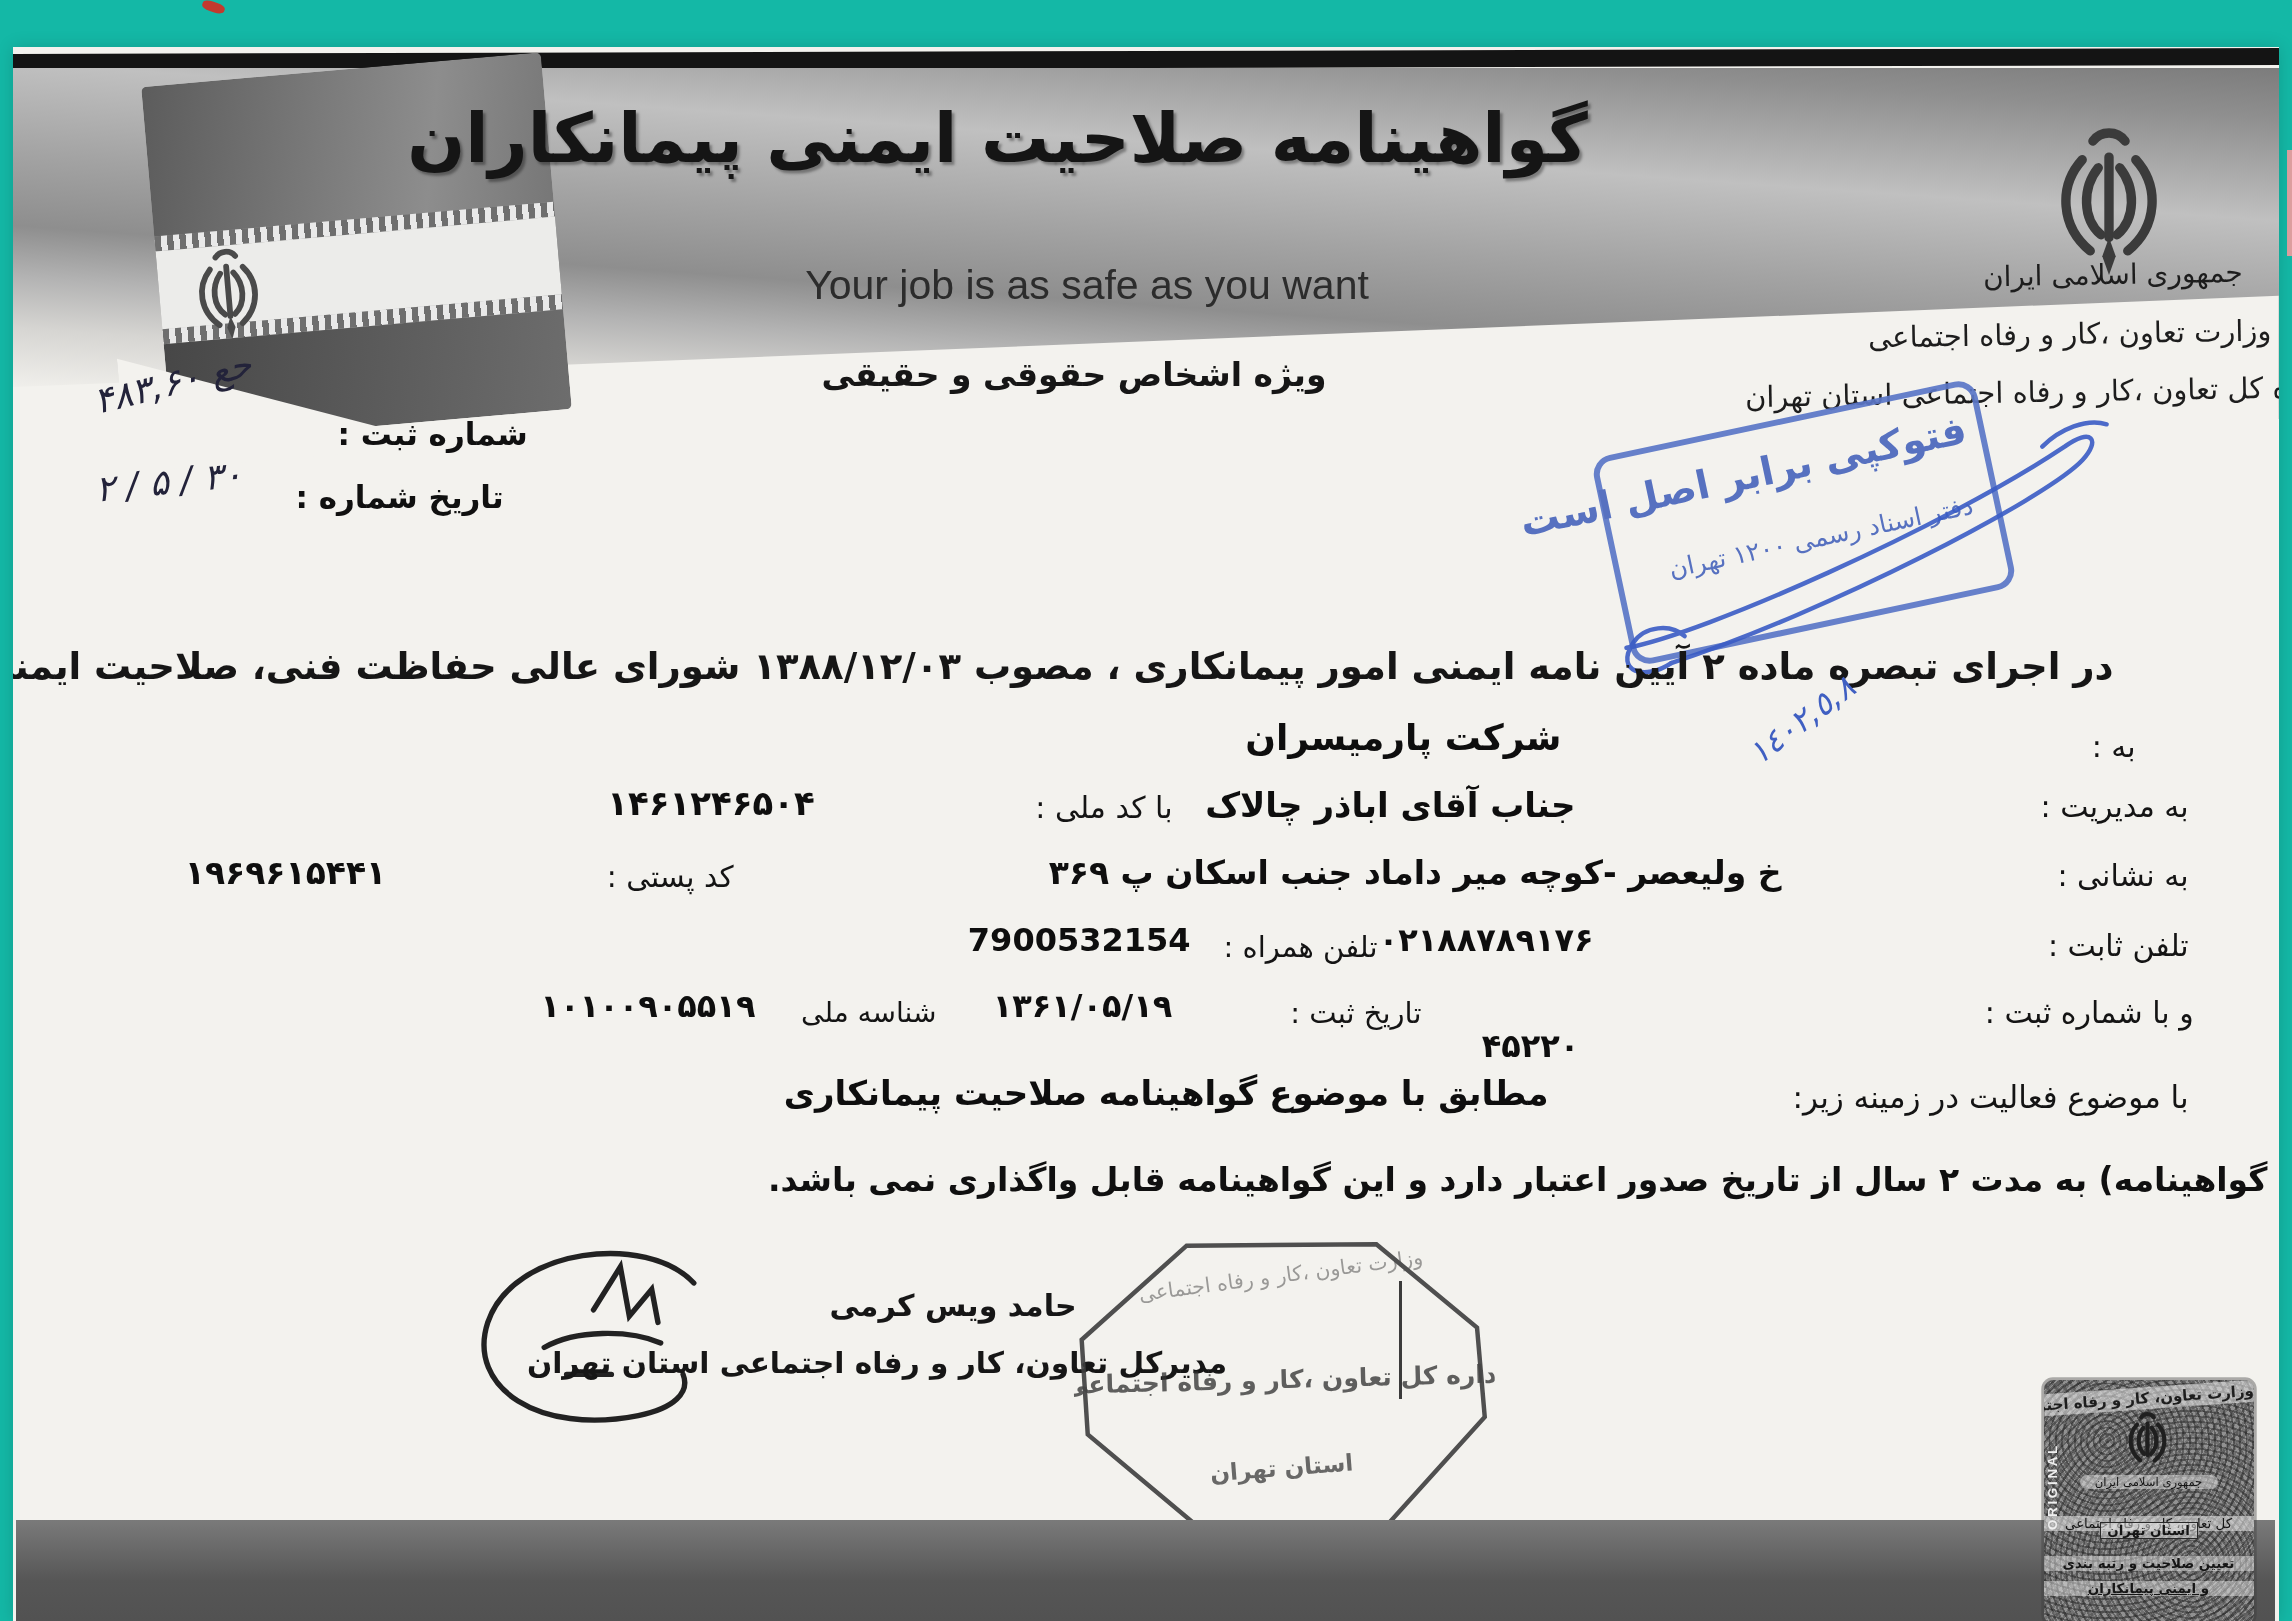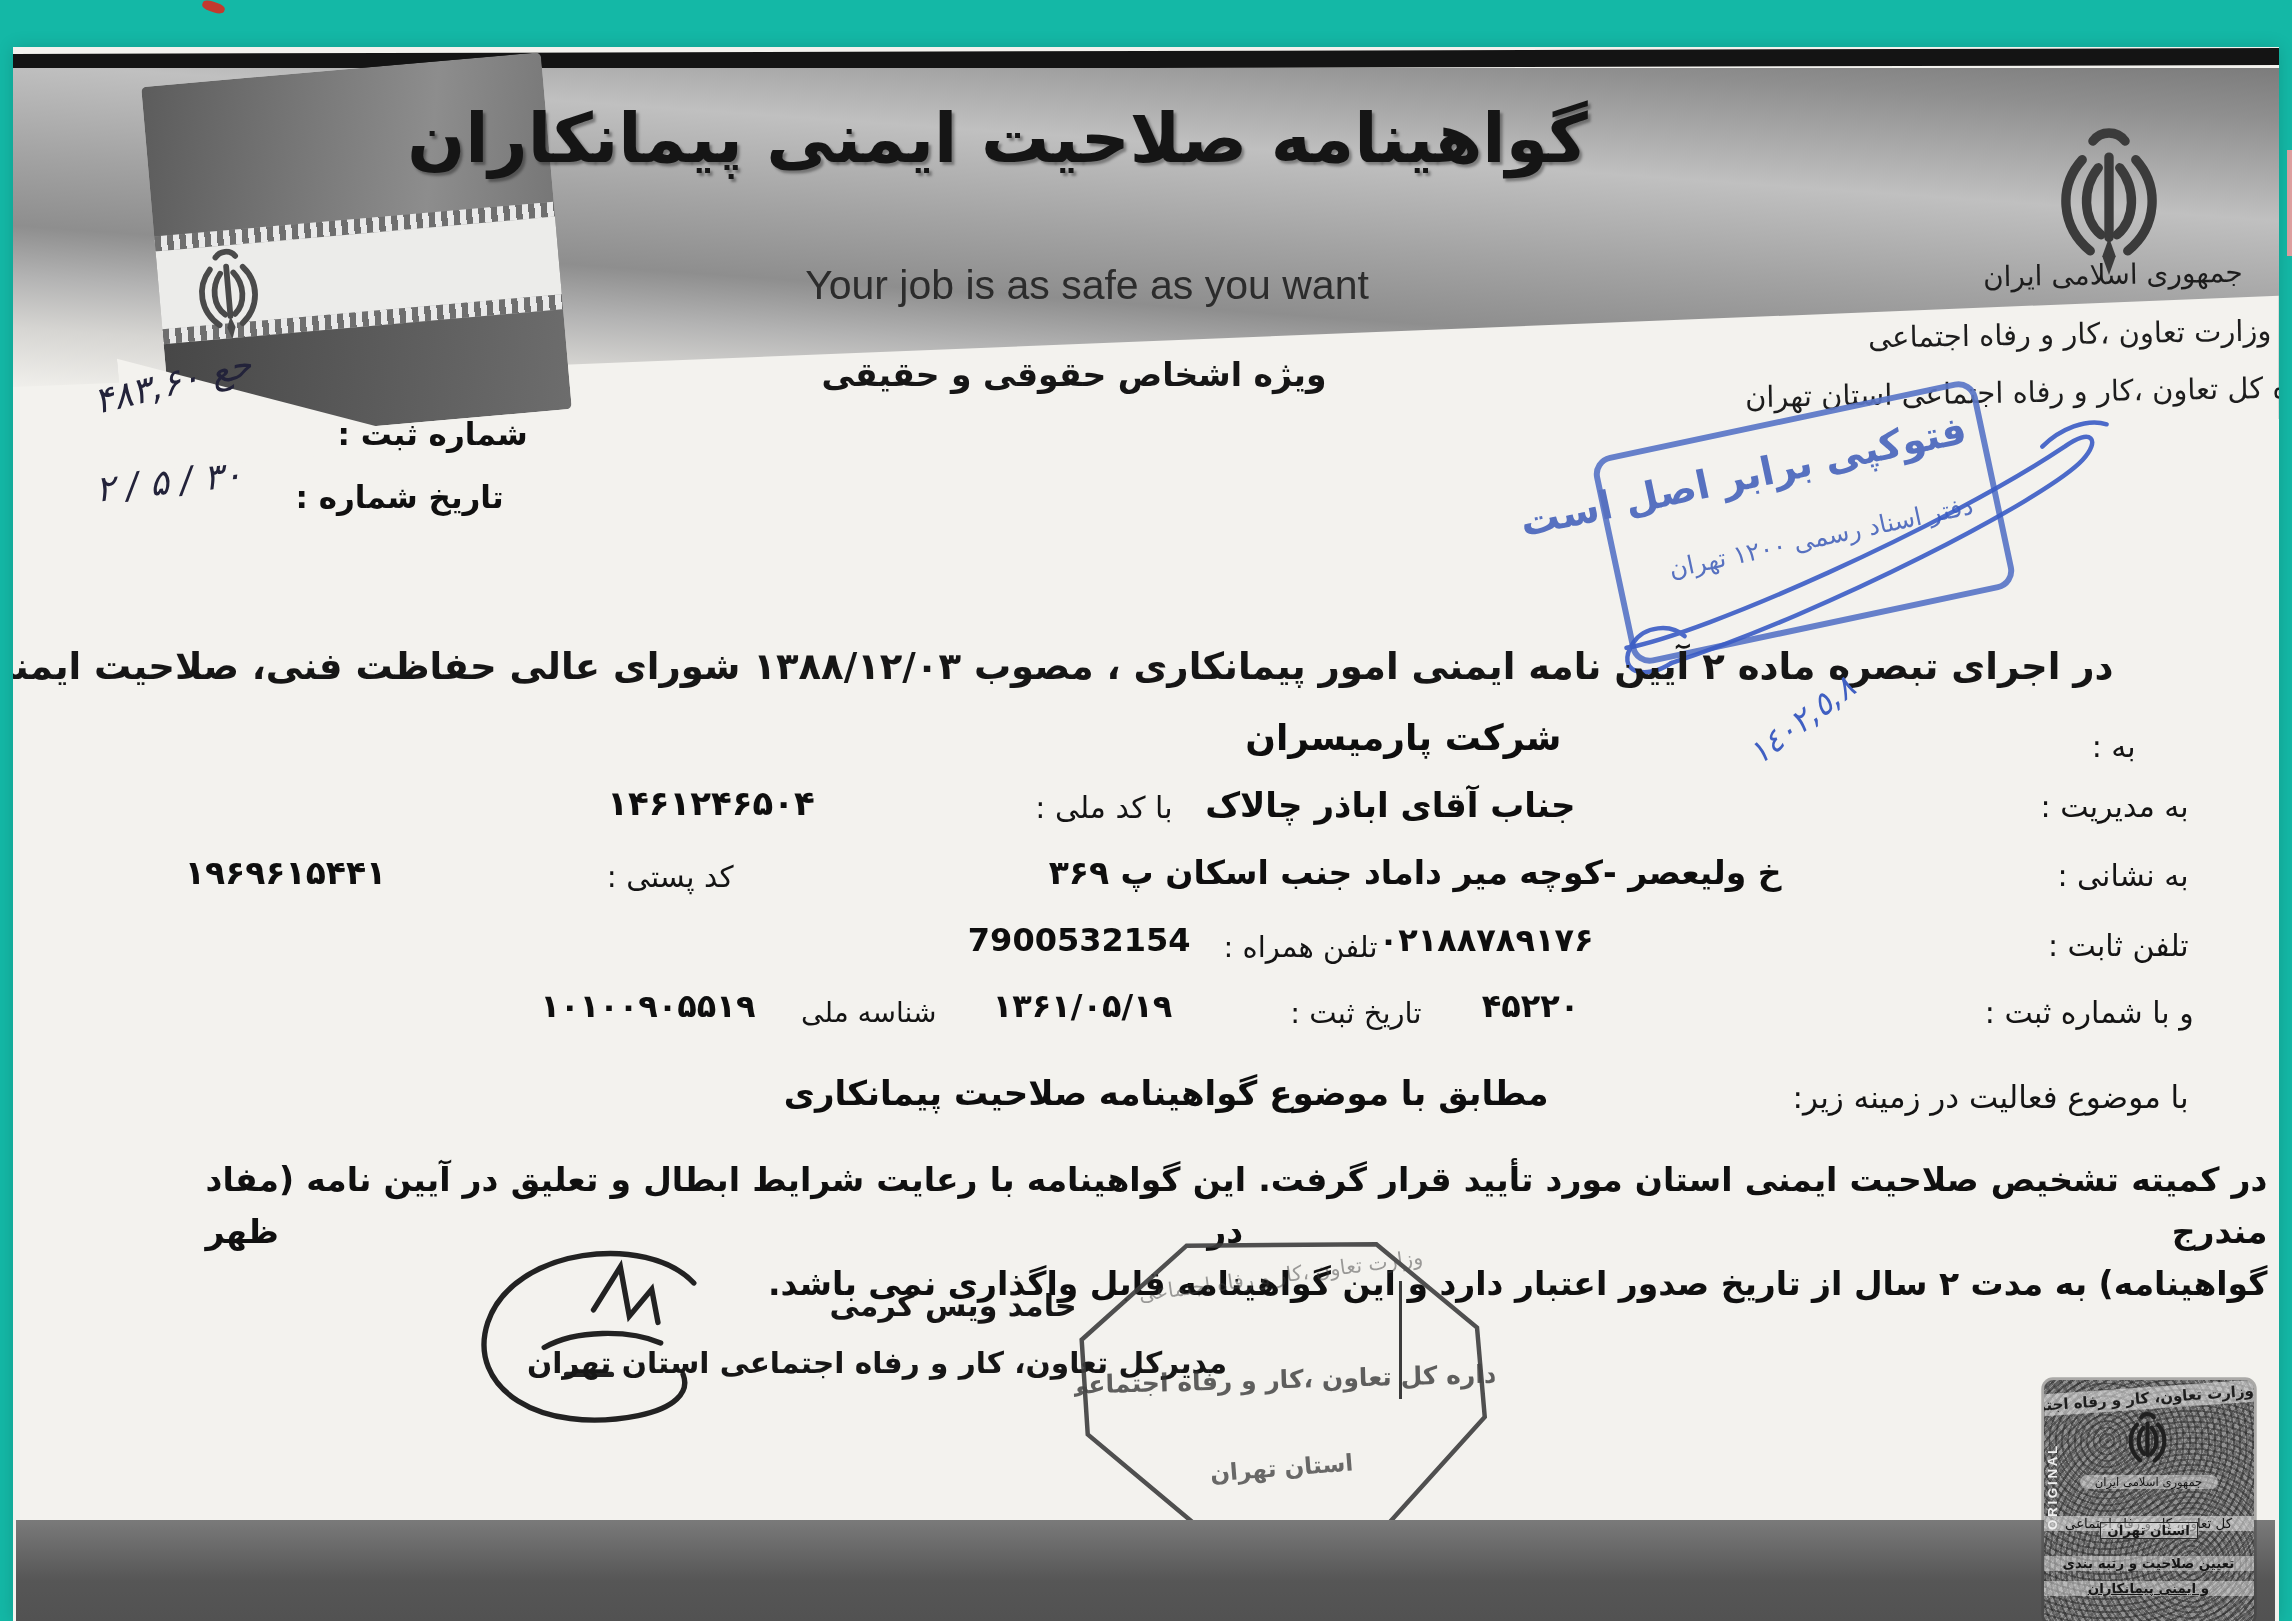--- a/index.html
+++ b/index.html
@@ -177,31 +177,30 @@
     <div class="val" style="left:990px;width:779px;top:806px;text-align:right;font-size:33px;">خ ولیعصر -کوچه میر داماد جنب اسکان پ ۳۶۹</div>
     <div class="lbl" style="left:578px;width:143px;top:813px;font-size:29.6px;">کد پستی :</div>
     <div class="val" style="left:152px;width:242px;top:806px;font-size:33px;">۱۹۶۹۶۱۵۴۴۱</div>
 
     <div class="lbl" style="right:90px;top:881px;">تلفن ثابت :</div>
     <div class="val" style="left:1375px;width:206px;top:874px;font-size:32px;">۰۲۱۸۸۷۸۹۱۷۶</div>
     <div class="lbl" style="left:1231px;width:134px;top:883px;font-size:29px;">تلفن همراه :</div>
     <div class="val" style="left:972px;width:206px;top:874px;font-size:32px;">7900532154</div>
 
     <div class="lbl" style="right:85px;top:948px;">و با شماره ثبت :</div>
-    <div class="val" style="left:1451px;width:134px;top:940px;font-size:32px;">۴۵۲۲۰</div>
+    <div class="val" style="left:1451px;width:134px;top:980px;font-size:32px;">۴۵۲۲۰</div>
     <div class="lbl" style="left:1261px;width:148px;top:949px;font-size:29px;">تاریخ ثبت :</div>
     <div class="val" style="left:976px;width:188px;top:940px;font-size:32px;">۱۳۶۱/۰۵/۱۹</div>
     <div class="lbl" style="left:781px;width:143px;top:949px;font-size:28px;">شناسه ملی</div>
     <div class="val" style="left:528px;width:215px;top:940px;font-size:32px;">۱۰۱۰۰۹۰۵۵۱۹</div>
 
     <div class="lbl" style="right:90px;top:1032px;font-size:31px;">با موضوع فعالیت در زمینه زیر:</div>
     <div class="val" style="left:1088px;width:448px;top:1026px;">مطابق با موضوع گواهینامه صلاحیت پیمانکاری</div>
 
     <div class="para">
-      <div class="l1">در کمیته تشخیص صلاحیت ایمنی استان مورد تأیید قرار گرفت. این گواهینامه با رعایت شرایط ابطال و تعلیق در آیین نامه (مفاد مندرج در ظهر</div>
       <div class="l2">گواهینامه) به مدت ۲ سال از تاریخ صدور اعتبار دارد و این گواهینامه قابل واگذاری نمی باشد.</div>
     </div>
 
     <svg class="sig-scribble" viewBox="0 0 290 240">
       <g fill="none" stroke="#222" stroke-width="6" stroke-linecap="round">
         <path d="M262 48 C210 -8 60 8 32 92 C8 165 90 218 200 196 C240 188 258 170 250 150"></path>
         <path d="M150 78 L180 30 L190 85 L215 55 L222 92"></path>
         <path d="M95 120 C130 100 190 100 225 115"></path>
         <path d="M120 150 L170 150"></path>
       </g>

